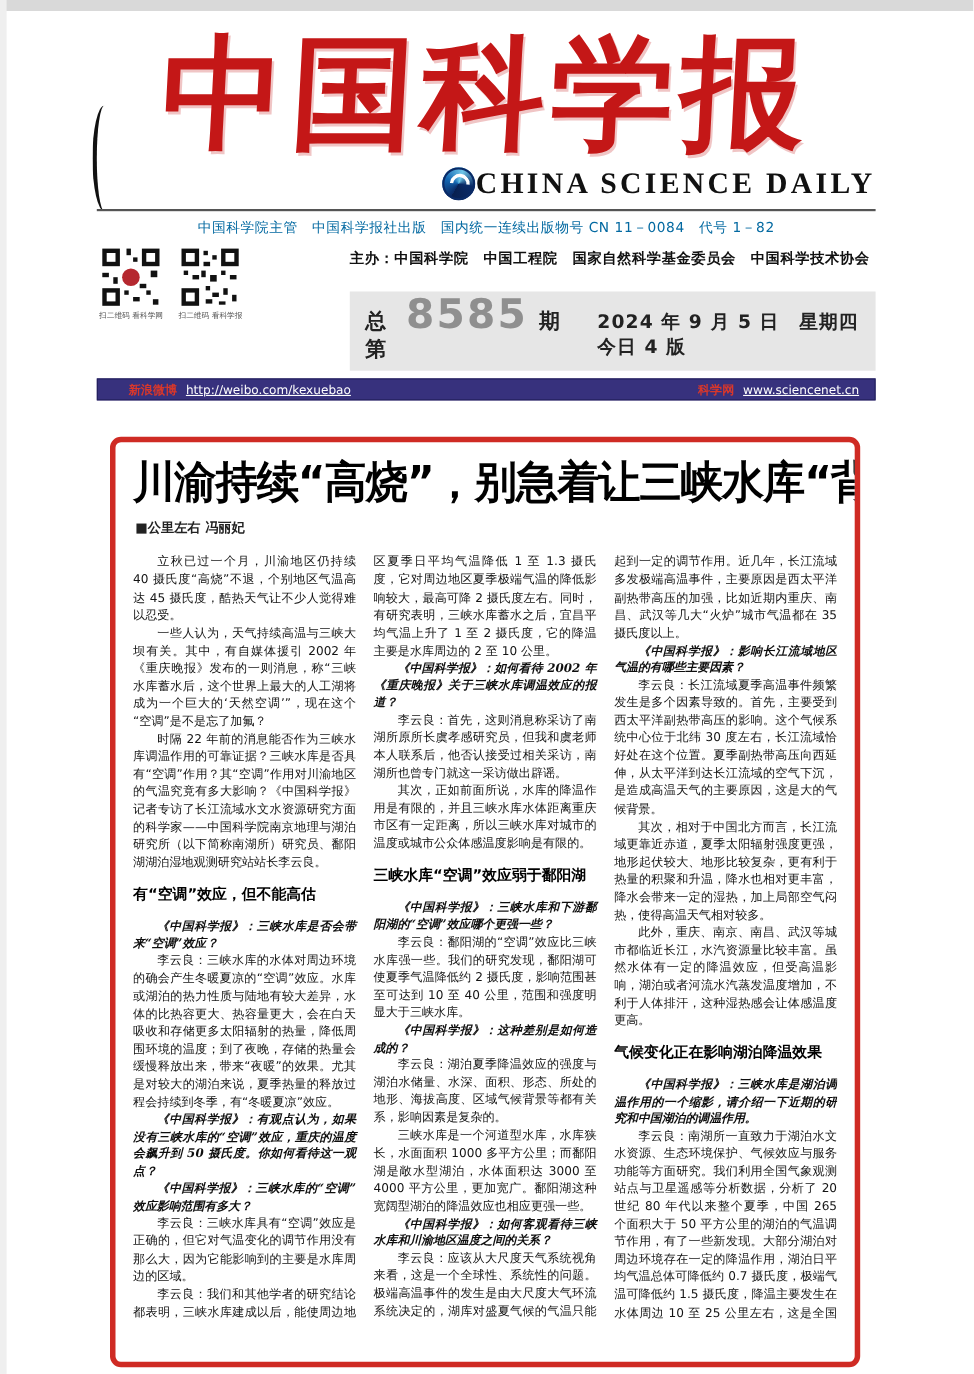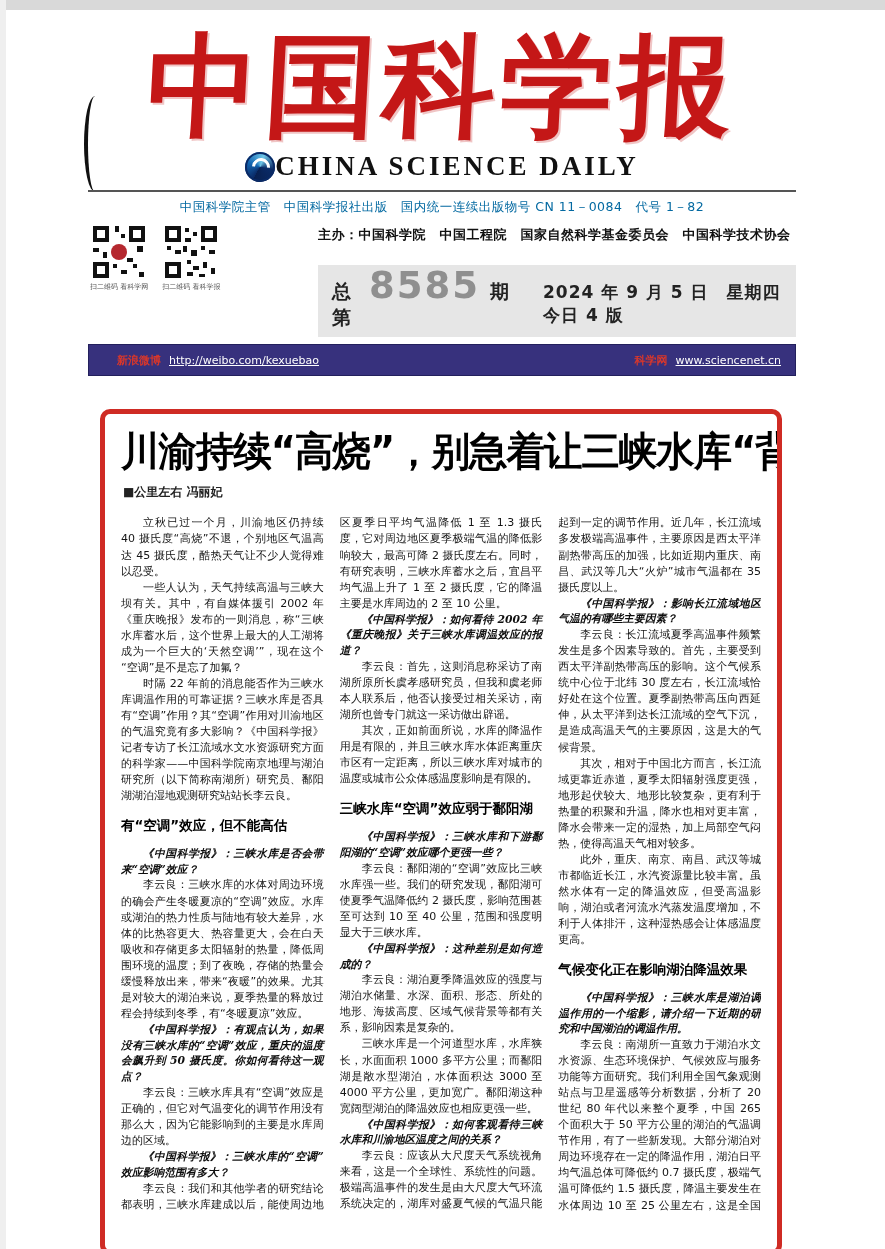--- a/index.html
+++ b/index.html
@@ -19,21 +19,21 @@
 
   
   .masthead-cn {
     text-align:center; color:#c41717; font-weight:900;
     font-size:112px; line-height:1.12; letter-spacing:6px;
     font-family:"DejaVu Sans",sans-serif;
     text-shadow:2px 2px 0 rgba(196,23,23,.25);
     margin-top:14px; transform:skewX(-3deg);
   }
   .masthead-en {
-    display:flex; align-items:center; justify-content:center; 
+    display:flex; align-items:center; justify-content:flex-end; 
     margin-top:2px; padding-bottom:8px; border-bottom:2px solid #555;
   }
   .globe {
     width:30px; height:30px; border-radius:50%; position:relative; flex:0 0 auto;
     background:conic-gradient(from 210deg,#0a2a66,#1468b4,#6fc7e8,#0a2a66 70%,#082050);
     box-shadow:inset 0 0 0 2px #0a2a66;
   }
   .globe::after {
     content:""; position:absolute; left:7px; top:6px; width:12px; height:12px;
     border-radius:50%; border:3px solid #fff; border-left-color:transparent; border-bottom-color:transparent;
@@ -57,21 +57,21 @@
     background:#e6e6e6; margin-left:12px; padding:4px 14px 6px;
     display:flex; align-items:baseline; gap:10px;
   }
   .issue-prefix,.issue-suffix { font-size:19px; font-weight:bold; color:#222; }
   .issue-number { font-size:37px; font-weight:900; color:#8f8f8f; line-height:.9; letter-spacing:2px; }
   .date-line { font-size:17px; font-weight:bold; color:#222; margin-left:24px; letter-spacing:1px; }
 
   
   .navbar {
     margin-top:7px; background:#37317d; border:1px solid #23205c;
-    height:32px; display:flex; align-items:center; justify-content:space-between;
+    height:20px; display:flex; align-items:center; justify-content:space-between;
     padding:0 14px 0 28px;
   }
   .nav-left,.nav-right { display:flex; gap:8px; align-items:center; }
   .nav-label { color:#d8372b; font-size:11px; font-weight:bold; }
   .nav-url { color:#fefefe; font-size:11px; text-decoration:underline; }
 
   
   .article-box {
     margin:33px 0 0 12px; width:682px; height:846px;
     border:5px solid #cf2b24; border-radius:10px;
@@ -198,22 +198,22 @@
     <div class="headline">川渝持续“高烧”，别急着让三峡水库“背锅”</div>
     <div class="byline">■公里左右 冯丽妃</div>
     <div class="article-body">
         <p class="blk para">立秋已过一个月，川渝地区仍持续 40 摄氏度“高烧”不退，个别地区气温高达 45 摄氏度，酷热天气让不少人觉得难以忍受。</p>
         <p class="blk para">一些人认为，天气持续高温与三峡大坝有关。其中，有自媒体援引 2002 年《重庆晚报》发布的一则消息，称“三峡水库蓄水后，这个世界上最大的人工湖将成为一个巨大的‘天然空调’”，现在这个“空调”是不是忘了加氟？</p>
         <p class="blk para">时隔 22 年前的消息能否作为三峡水库调温作用的可靠证据？三峡水库是否具有“空调”作用？其“空调”作用对川渝地区的气温究竟有多大影响？《中国科学报》记者专访了长江流域水文水资源研究方面的科学家——中国科学院南京地理与湖泊研究所（以下简称南湖所）研究员、鄱阳湖湖泊湿地观测研究站站长李云良。</p>
         <p class="blk subhead">有“空调”效应，但不能高估</p>
         <p class="blk question">《中国科学报》：三峡水库是否会带来“空调”效应？</p>
         <p class="blk para">李云良：三峡水库的水体对周边环境的确会产生冬暖夏凉的“空调”效应。水库或湖泊的热力性质与陆地有较大差异，水体的比热容更大、热容量更大，会在白天吸收和存储更多太阳辐射的热量，降低周围环境的温度；到了夜晚，存储的热量会缓慢释放出来，带来“夜暖”的效果。尤其是对较大的湖泊来说，夏季热量的释放过程会持续到冬季，有“冬暖夏凉”效应。</p>
         <p class="blk question">《中国科学报》：有观点认为，如果没有三峡水库的“空调”效应，重庆的温度会飙升到 50 摄氏度。你如何看待这一观点？</p>
+        <p class="blk question">《中国科学报》：三峡水库的“空调”效应影响范围有多大？</p>
         <p class="blk para">李云良：三峡水库具有“空调”效应是正确的，但它对气温变化的调节作用没有那么大，因为它能影响到的主要是水库周边的区域。</p>
-        <p class="blk question">《中国科学报》：三峡水库的“空调”效应影响范围有多大？</p>
         <p class="blk para">李云良：我们和其他学者的研究结论都表明，三峡水库建成以后，能使周边地区夏季日平均气温降低 1 至 1.3 摄氏度，它对周边地区夏季极端气温的降低影响较大，最高可降 2 摄氏度左右。同时，有研究表明，三峡水库蓄水之后，宜昌平均气温上升了 1 至 2 摄氏度，它的降温主要是水库周边的 2 至 10 公里。</p>
         <p class="blk question">《中国科学报》：如何看待 2002 年《重庆晚报》关于三峡水库调温效应的报道？</p>
         <p class="blk para">李云良：首先，这则消息称采访了南湖所原所长虞孝感研究员，但我和虞老师本人联系后，他否认接受过相关采访，南湖所也曾专门就这一采访做出辟谣。</p>
         <p class="blk para">其次，正如前面所说，水库的降温作用是有限的，并且三峡水库水体距离重庆市区有一定距离，所以三峡水库对城市的温度或城市公众体感温度影响是有限的。</p>
         <p class="blk subhead">三峡水库“空调”效应弱于鄱阳湖</p>
         <p class="blk question">《中国科学报》：三峡水库和下游鄱阳湖的“空调”效应哪个更强一些？</p>
         <p class="blk para">李云良：鄱阳湖的“空调”效应比三峡水库强一些。我们的研究发现，鄱阳湖可使夏季气温降低约 2 摄氏度，影响范围甚至可达到 10 至 40 公里，范围和强度明显大于三峡水库。</p>
         <p class="blk question">《中国科学报》：这种差别是如何造成的？</p>
         <p class="blk para">李云良：湖泊夏季降温效应的强度与湖泊水储量、水深、面积、形态、所处的地形、海拔高度、区域气候背景等都有关系，影响因素是复杂的。</p>
         <p class="blk para">三峡水库是一个河道型水库，水库狭长，水面面积 1000 多平方公里；而鄱阳湖是敞水型湖泊，水体面积达 3000 至 4000 平方公里，更加宽广。鄱阳湖这种宽阔型湖泊的降温效应也相应更强一些。</p>

